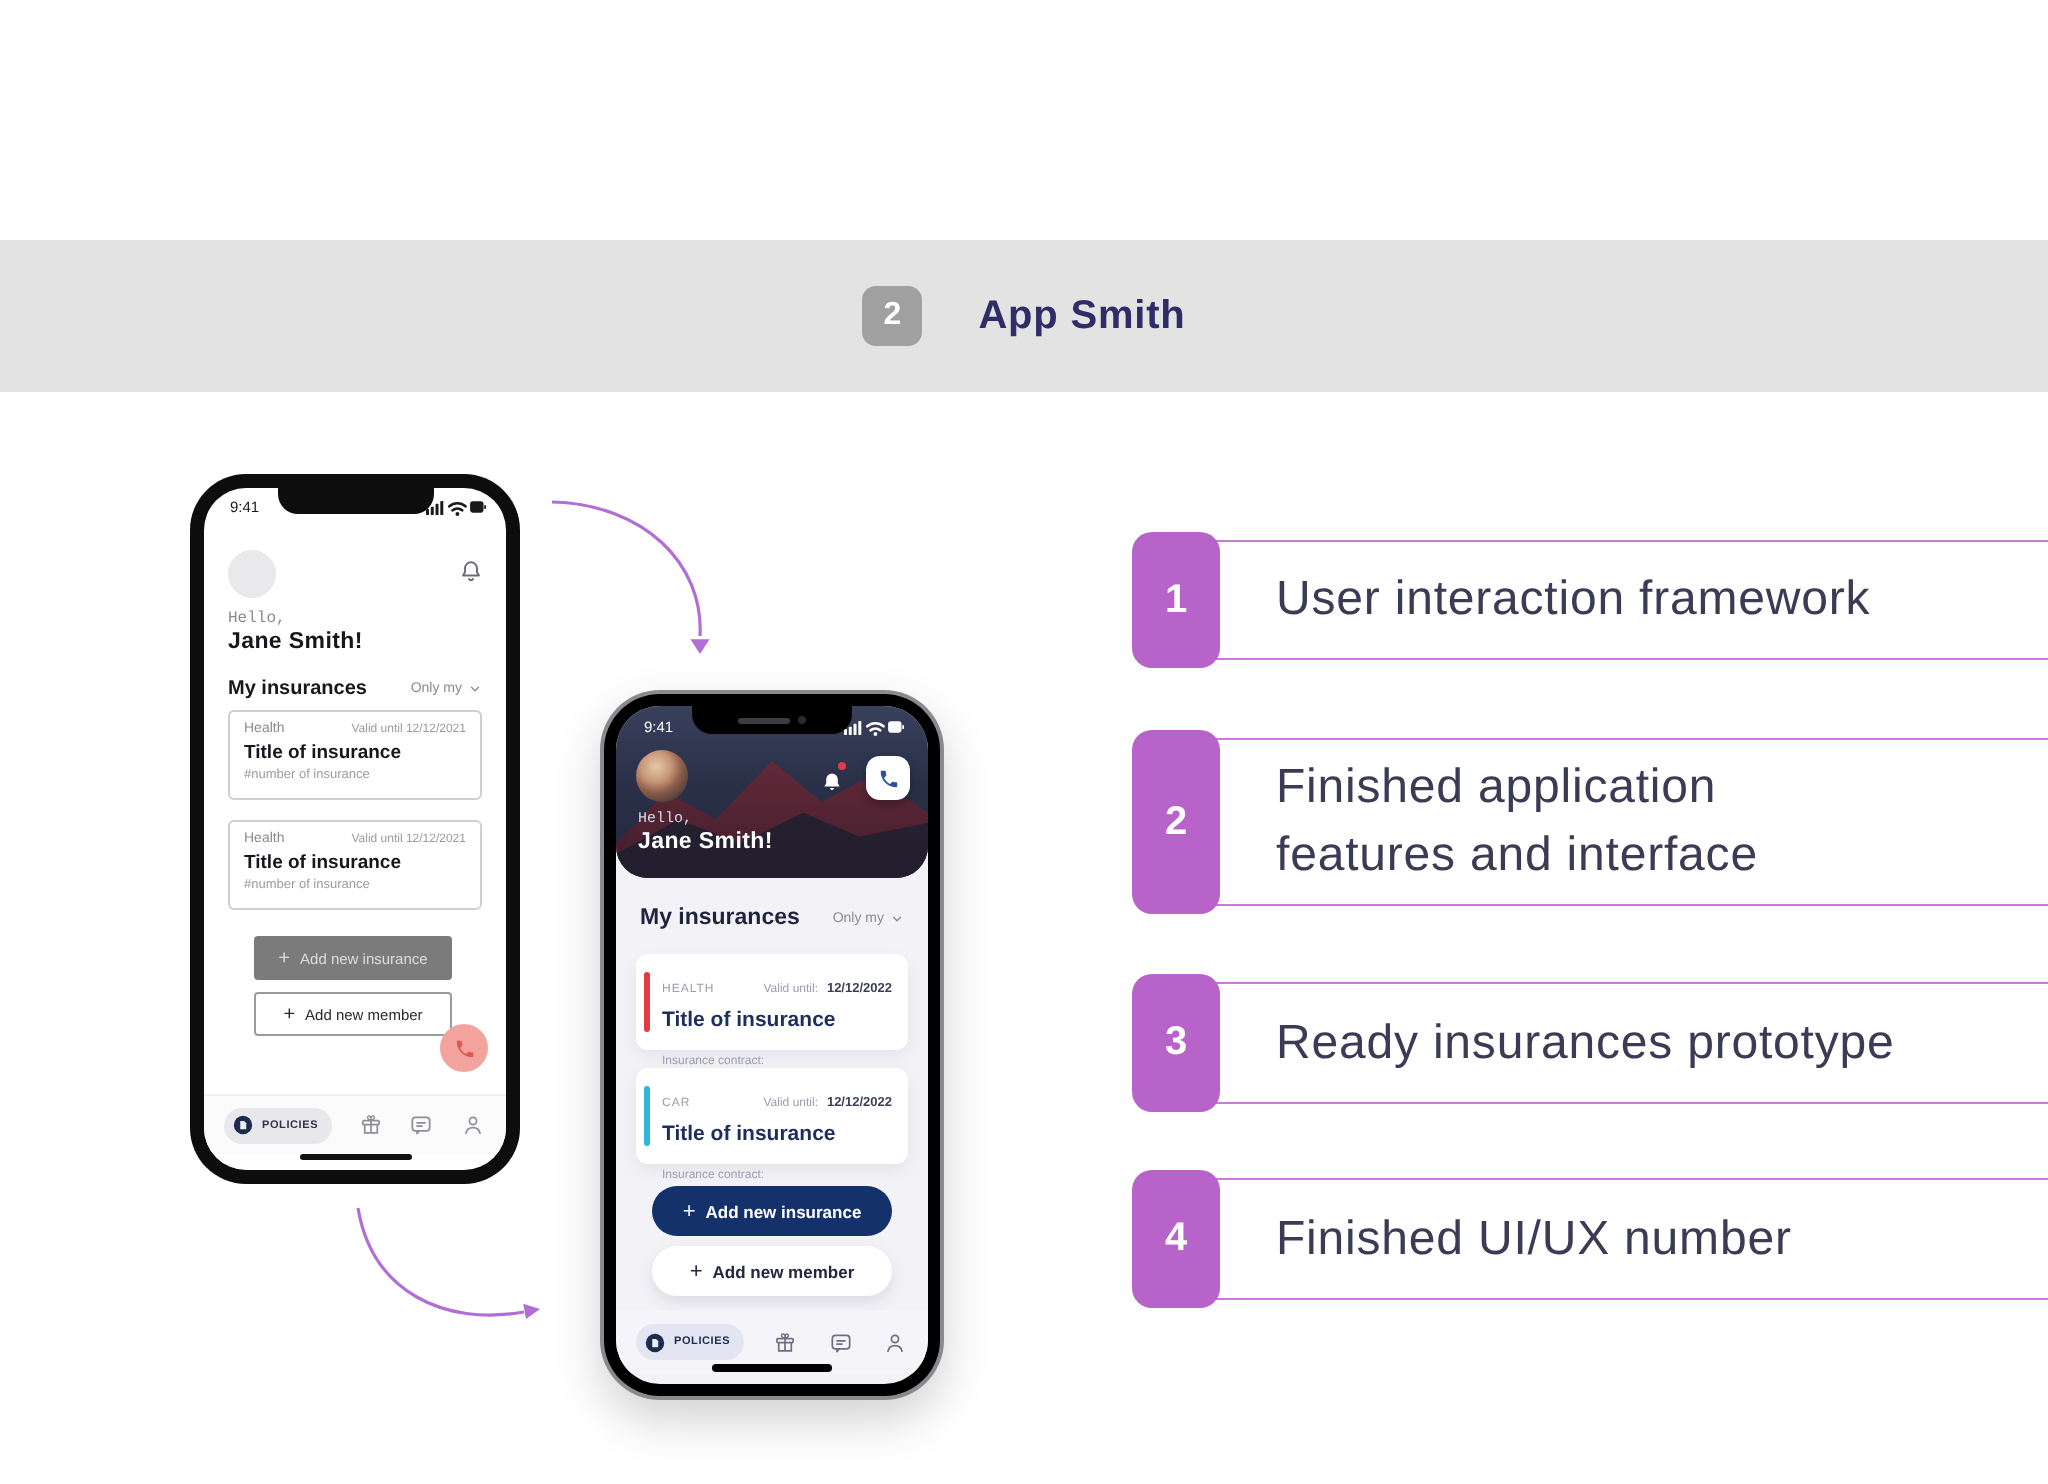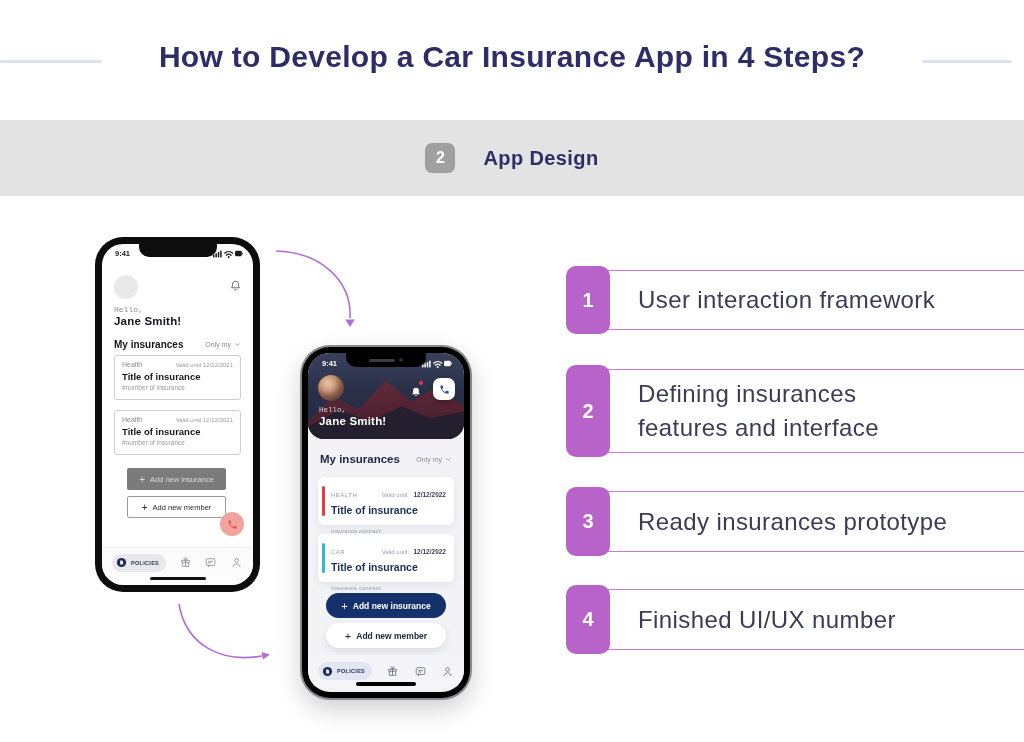--- a/index.html
+++ b/index.html
@@ -82,21 +82,21 @@
     background:#0d0d0d;border-radius:28px;padding:7px;
   }
   .phone1 .screen{
     position:relative;width:100%;height:100%;background:#fff;border-radius:21px;overflow:hidden;
   }
   .phone1 .notch{
     position:absolute;top:0;left:50%;transform:translateX(-50%);
     width:78px;height:13px;background:#0d0d0d;border-radius:0 0 10px 10px;
   }
   .p-status{position:absolute;top:5px;left:13px;right:10px;display:flex;justify-content:space-between;align-items:center;}
-  .p-status .time{font-size:7.5px;font-weight:700;}
+  .p-status .time{font-size:7.5px;font-weight:400;}
   .phone1 .p-status{color:#1a1a1a;}
   .phone1 .avatar{
     position:absolute;left:12px;top:31px;width:24px;height:24px;border-radius:50%;background:#e9e9ec;
   }
   .phone1 .bell{position:absolute;right:11px;top:35px;width:13px;height:13px;color:#6b6b74;}
   .p-hello{font-size:8px;color:#8a8a92;font-family:Liberation Mono, monospace;}
   .p-name{font-size:11.5px;font-weight:700;color:#16161e;margin-top:1px;letter-spacing:.2px;}
   .phone1 .greet{position:absolute;left:12px;top:61px;}
   .sechead{position:absolute;left:12px;right:12px;display:flex;justify-content:space-between;align-items:center;}
   .phone1 .sechead{top:95px;}
@@ -269,29 +269,24 @@
     </symbol>
     <symbol id="sym-policy" viewBox="0 0 24 24">
       <circle cx="12" cy="12" r="10" fill="currentColor"></circle>
       <path d="M9 7.5h4.2L15.5 10v6.5H9Z" fill="#ffffff" opacity=".92"></path>
     </symbol>
   </defs>
 </svg>
 
 <div class="canvas">
 
-  <div class="page-header">
-    <div class="title-line left"></div>
-    <h1 class="page-title">How to Develop a Car Insurance App in 4 Steps?</h1>
-    <div class="title-line right"></div>
-  </div>
 
   <div class="band">
     <div class="band-square">2</div>
-    <div class="band-label">App Design</div>
+    <div class="band-label">App Smith</div>
   </div>
 
   <svg class="arrows" width="1024" height="742" viewBox="0 0 1024 742">
     <path d="M276 251 C 322 252 352 282 350 318" fill="none" stroke="var(--arrow-purple)" stroke-width="1.6"></path>
     <path d="M350 327 l-4.8 -7.4 h9.6 Z" fill="var(--arrow-purple)"></path>
     <path d="M179 604 C 186 646 222 663 262 656" fill="none" stroke="var(--arrow-purple)" stroke-width="1.6"></path>
     <path d="M270 654.5 l-8.4 -2.6 l1.4 7.6 Z" fill="var(--arrow-purple)"></path>
   </svg>
 
   <div class="phone1">
@@ -488,21 +483,21 @@
     <div class="step-row r1">
       <div class="step-num">1</div>
       <div class="step-card">
         <span class="step-label">User interaction framework</span>
       </div>
     </div>
 
     <div class="step-row r2">
       <div class="step-num">2</div>
       <div class="step-card">
-        <span class="step-label">Defining insurances features and interface</span>
+        <span class="step-label">Finished application features and interface</span>
       </div>
     </div>
 
     <div class="step-row r3">
       <div class="step-num">3</div>
       <div class="step-card">
         <span class="step-label">Ready insurances prototype</span>
       </div>
     </div>
 

